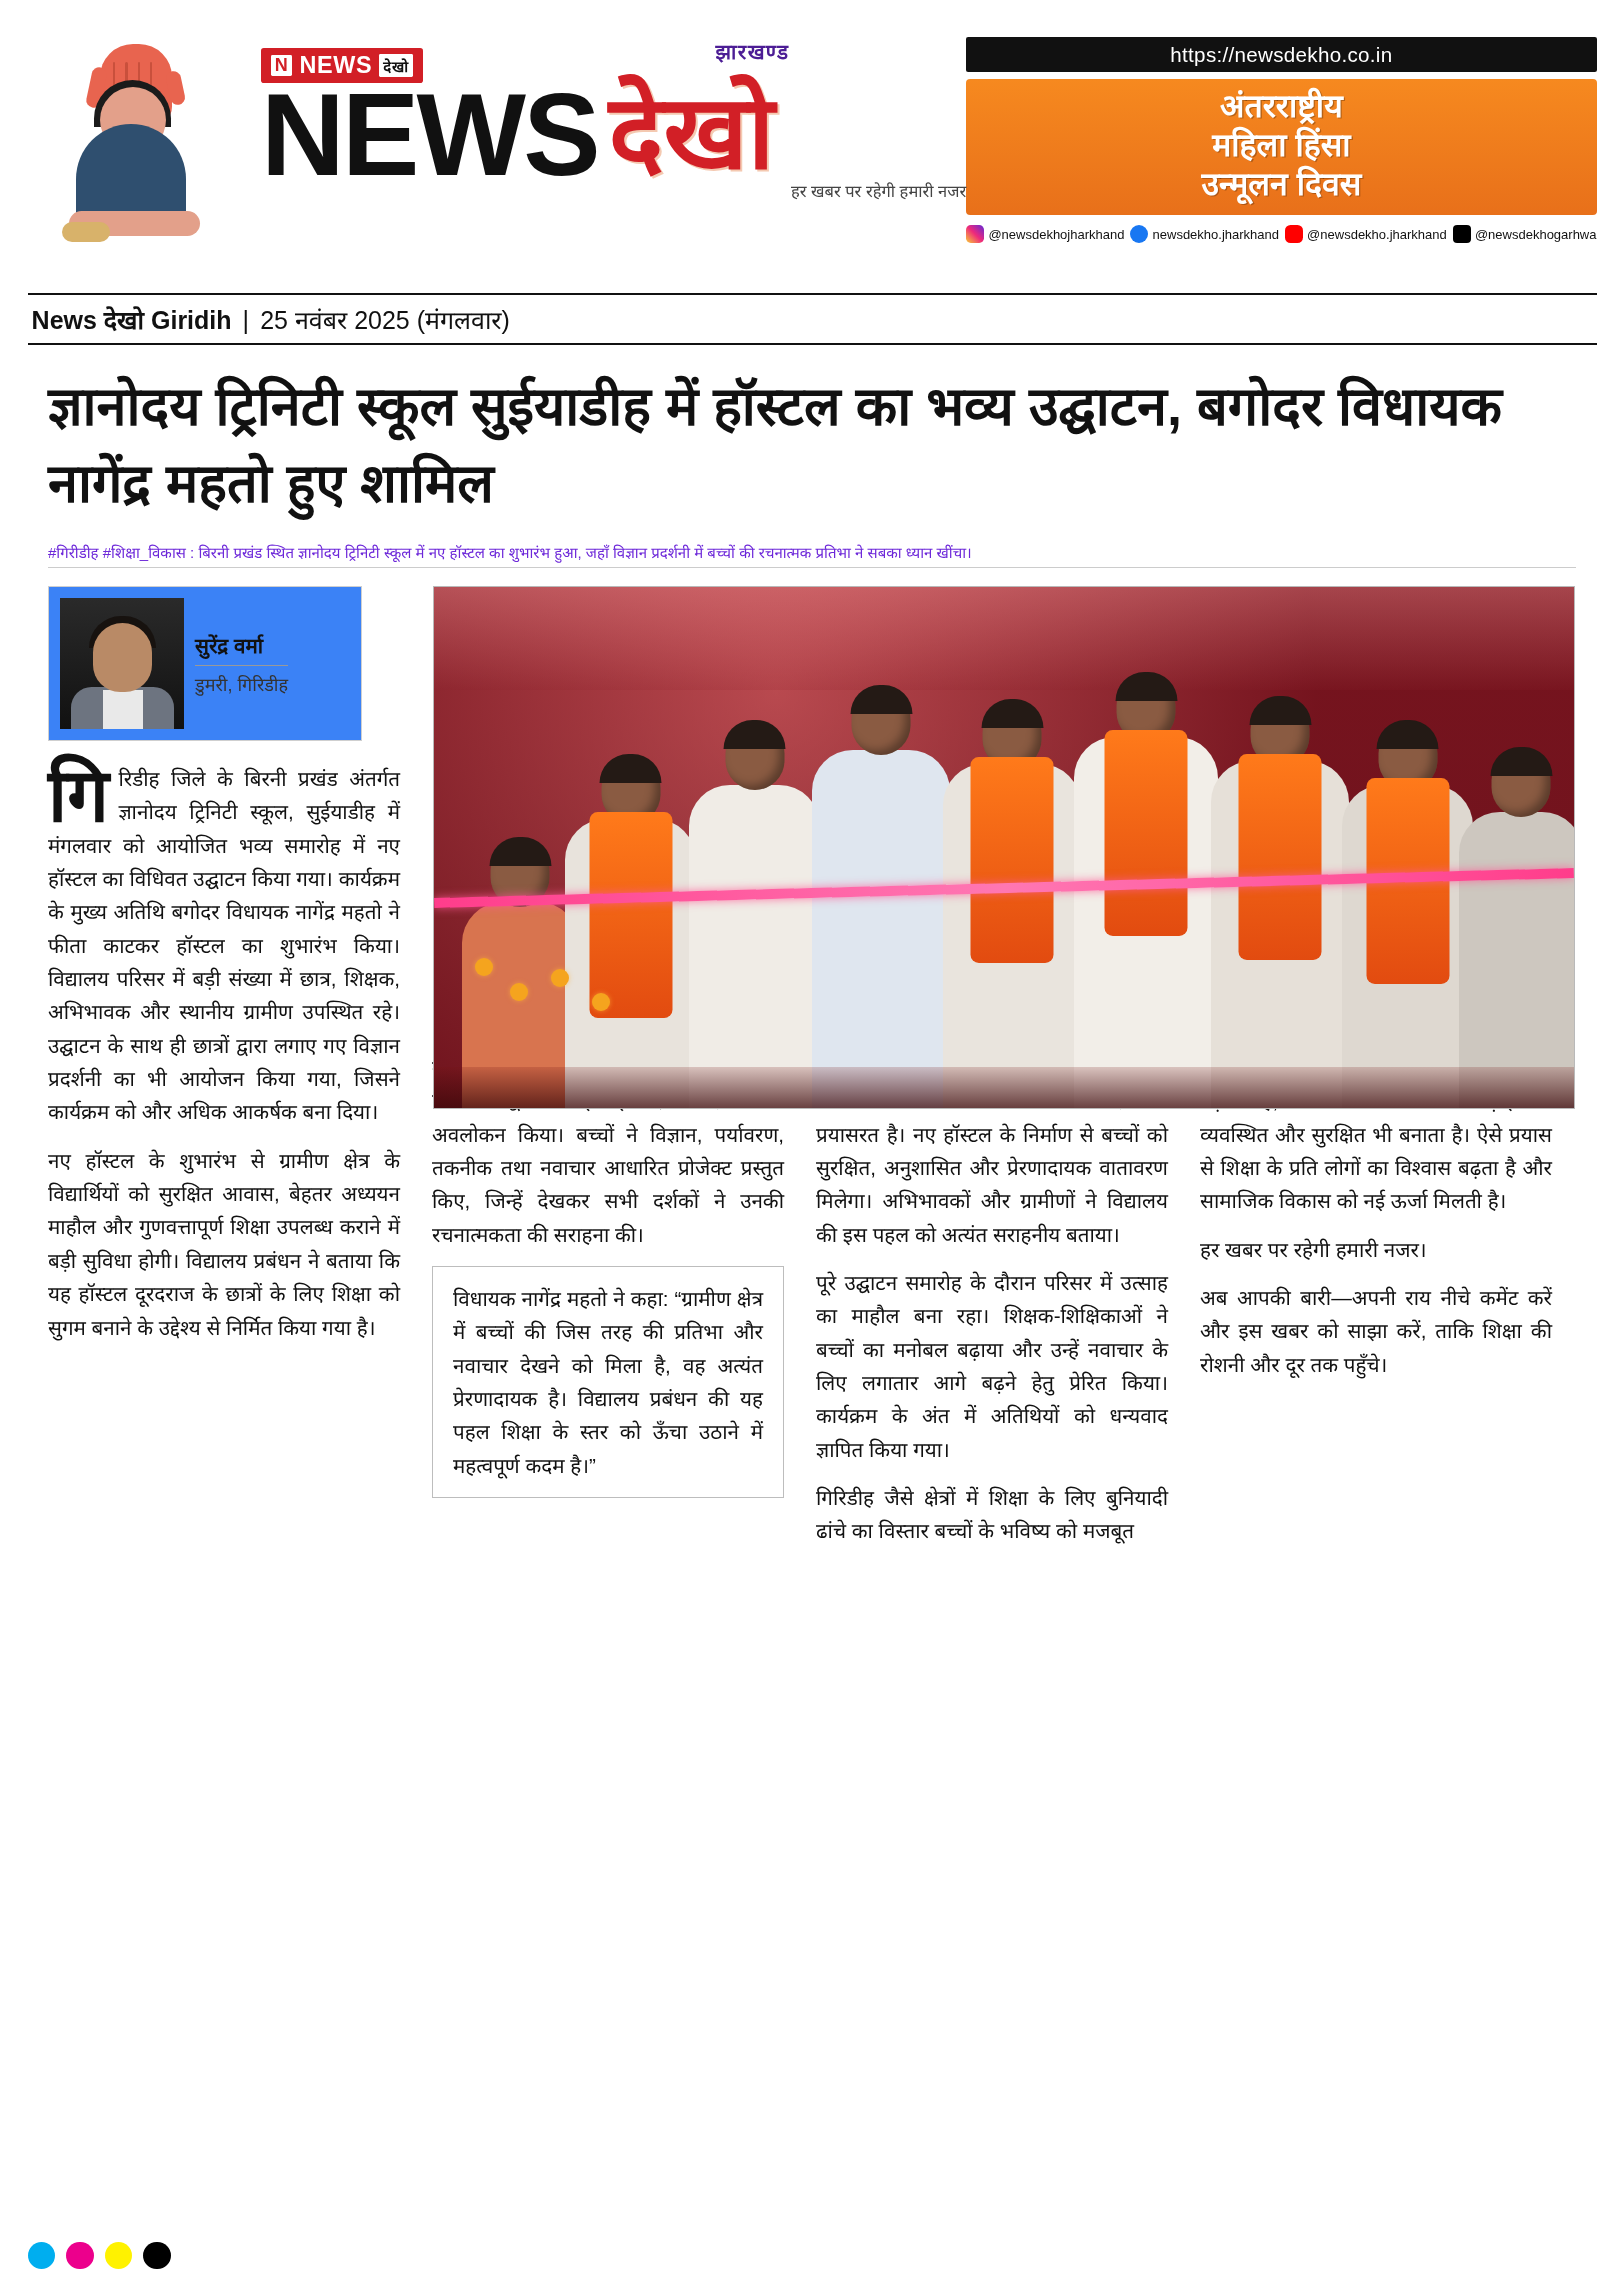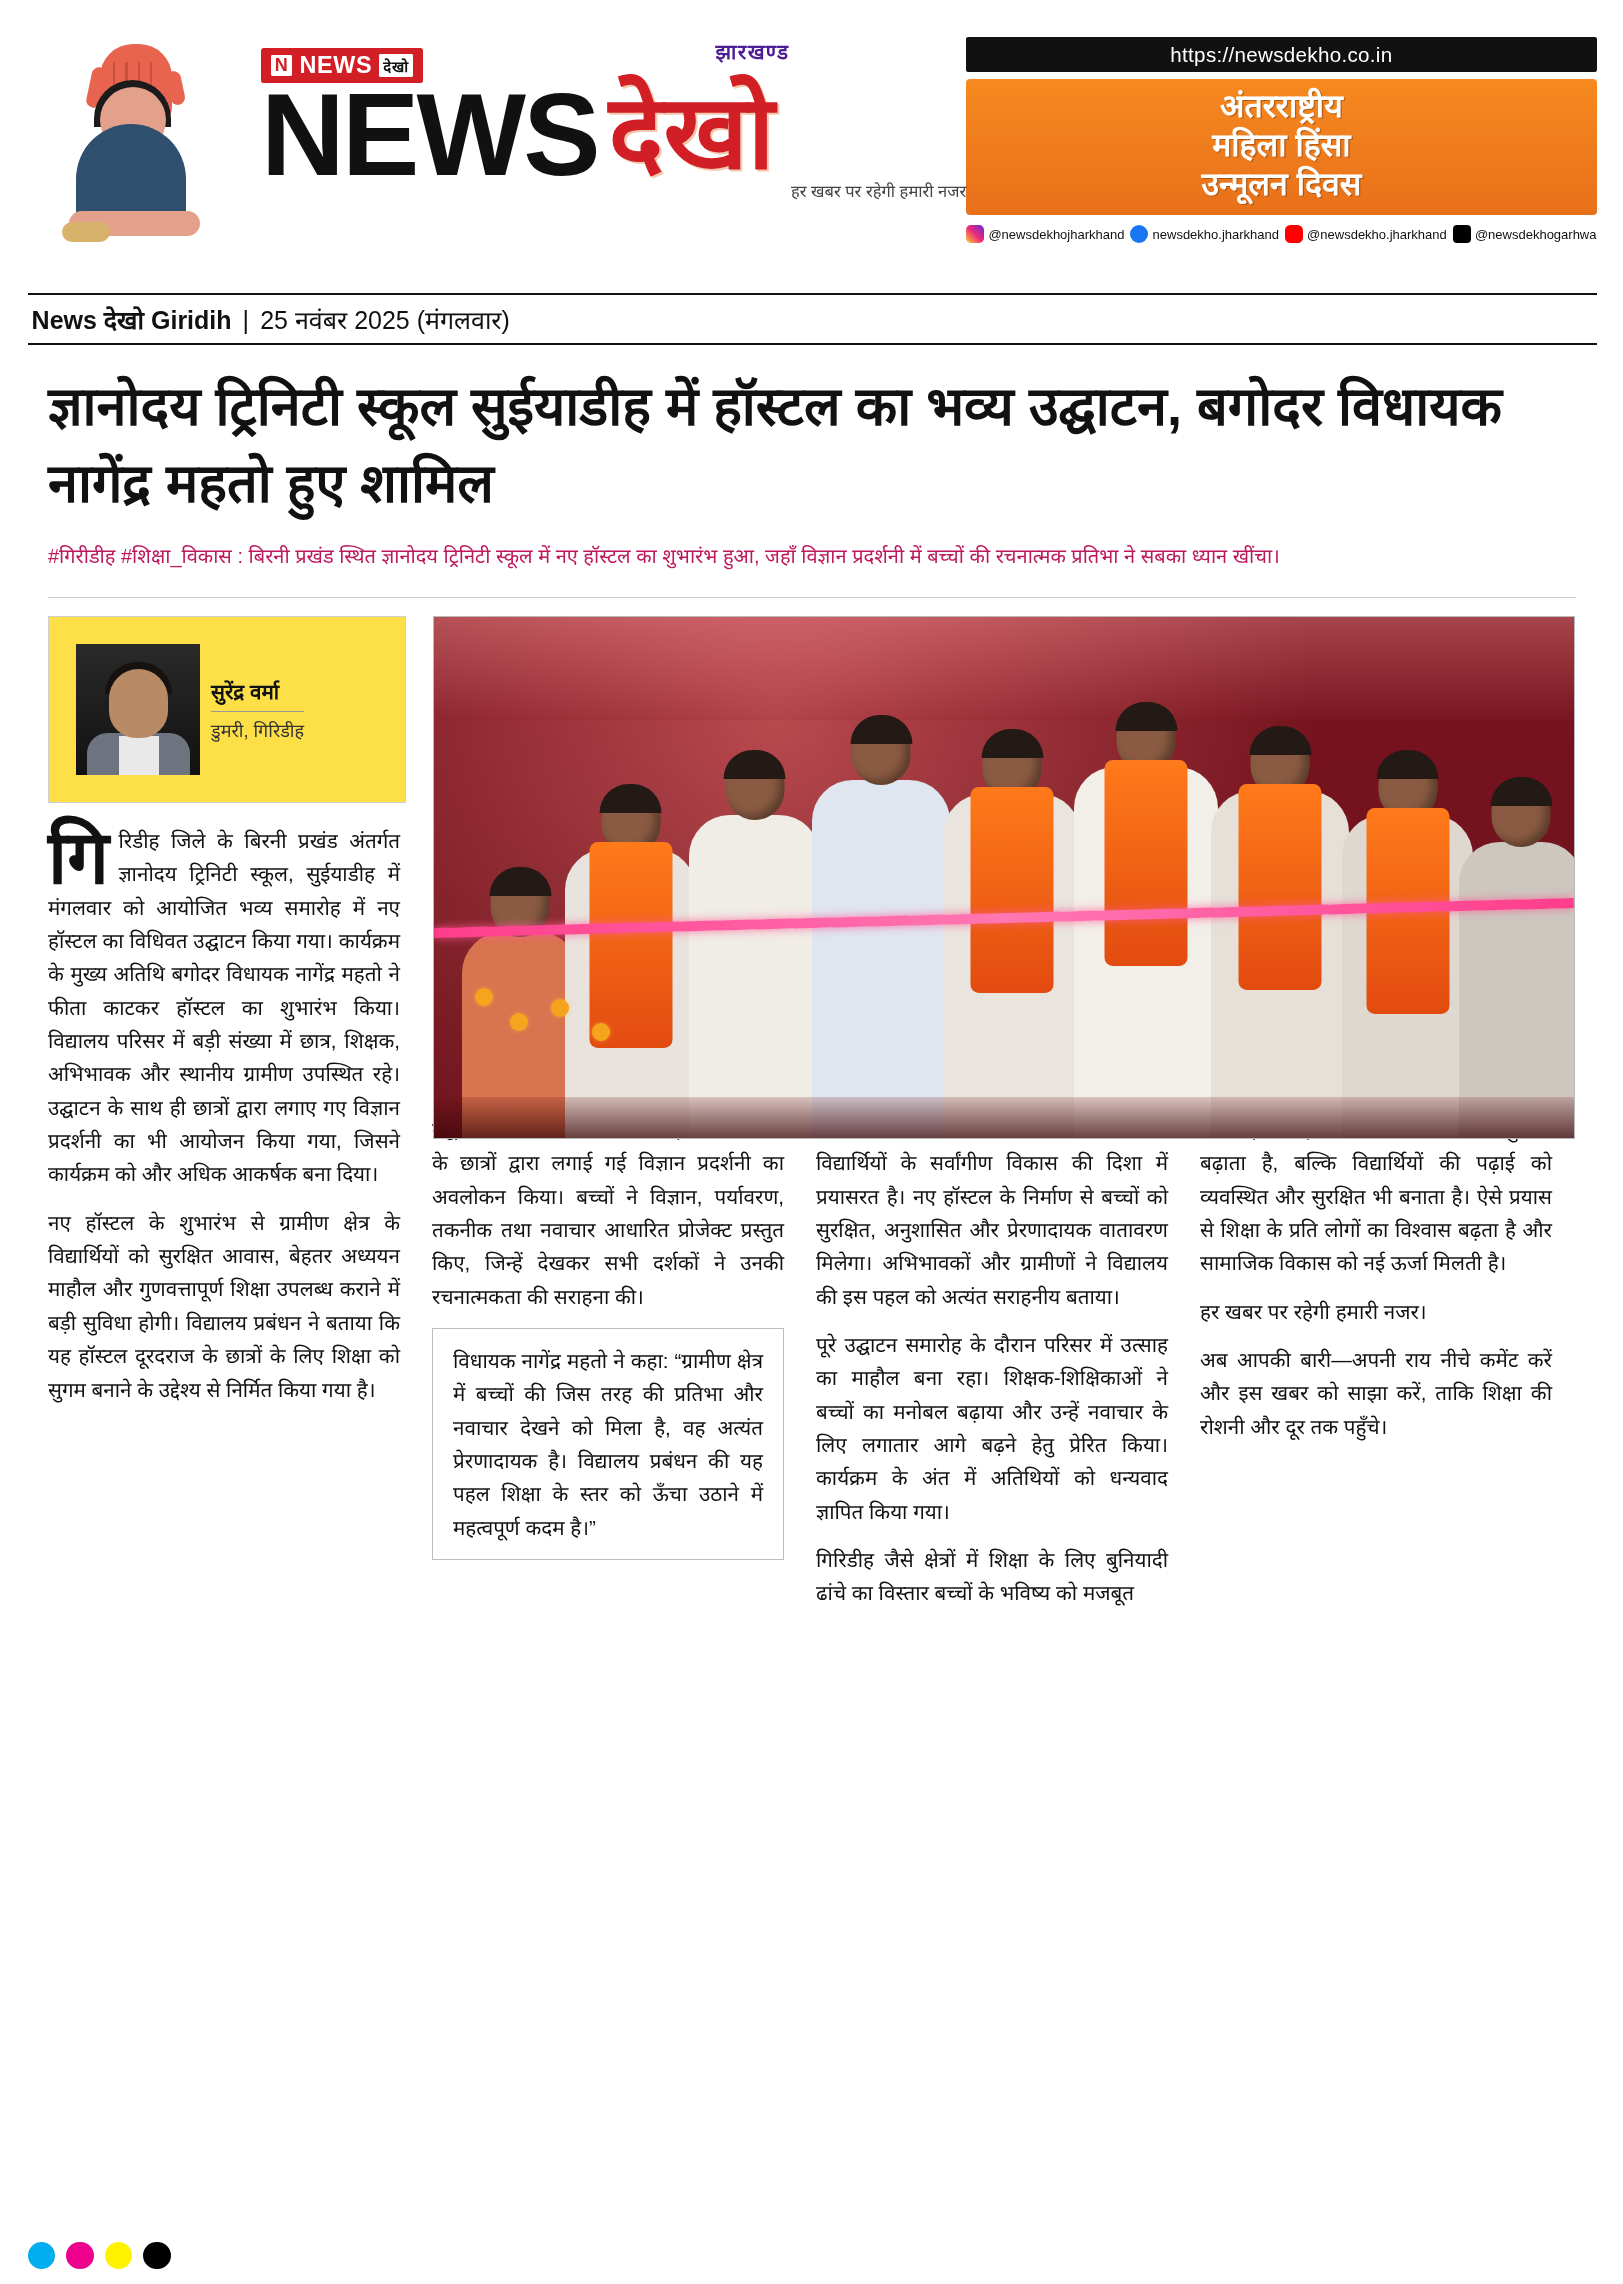--- a/index.html
+++ b/index.html
@@ -54,26 +54,26 @@
   .sic.yt { background:#ff0000; border-radius:5.5px; }
   .sic.x  { background:#000; border-radius:4.1px; }
 
   
   .edition-bar { margin:4.1px 27.5px 0 27.5px; border-top:2.8px solid #111; border-bottom:2.8px solid #111; padding:6.9px 4.1px; font-size:25px; font-weight:bold; }
   .edition-bar .sep { font-weight:normal; padding:0 4.1px; }
   .edition-bar .date { font-weight:normal; }
 
   
   .headline { margin:23.4px 48px 0 48px; font-size:54px; line-height:1.42; font-weight:bold; color:#111; text-align:left; }
-  .kicker { margin:20.6px 48px 0 48px; font-size:20px; color:#be185d; border-bottom:0.7px solid #ccc; padding-bottom:28px; }
+  .kicker { margin:20.6px 48px 0 48px; font-size:15px; color:#6d28d9; border-bottom:0.7px solid #ccc; padding-bottom:5px; }
 
   
   .content { margin:18px 48px 0 48px; position:relative; }
 
-  .author-card { width:358px; border:0.7px solid #cfcfcf; background:#fde047; padding:27px; display:flex; gap:11px; align-items:center; }
+  .author-card { width:314px; border:0.7px solid #cfcfcf; background:#3b82f6; padding:11px; display:flex; gap:11px; align-items:center; }
   .author-photo { width:124px; height:131px; background:linear-gradient(#2a2a2a,#111); position:relative; overflow:hidden; flex:0 0 124px; }
   .ap-face { position:absolute; left:33px; top:25px; width:59px; height:69px; background:#b98a66; border-radius:30px 30px 27.5px 27.5px; }
   .ap-hair { position:absolute; left:29px; top:18px; width:67px; height:32px; background:#17120f; border-radius:33px 33px 0 0; }
   .ap-body { position:absolute; left:11px; top:89px; width:103px; height:48px; background:#6d7480; border-radius:20.6px 20.6px 0 0; }
   .ap-shirt { position:absolute; left:43px; top:92px; width:40px; height:41px; background:#e9e9e9; }
   .author-meta .nm { font-size:20.6px; font-weight:bold; border-bottom:0.7px solid #999; padding-bottom:5.5px; }
   .author-meta .loc { font-size:18px; color:#333; padding-top:6.9px; }
 
   
   .hero { position:absolute; left:385px; top:0; width:1142px; height:523px; overflow:hidden; border:0.7px solid #b9b9b9; }

